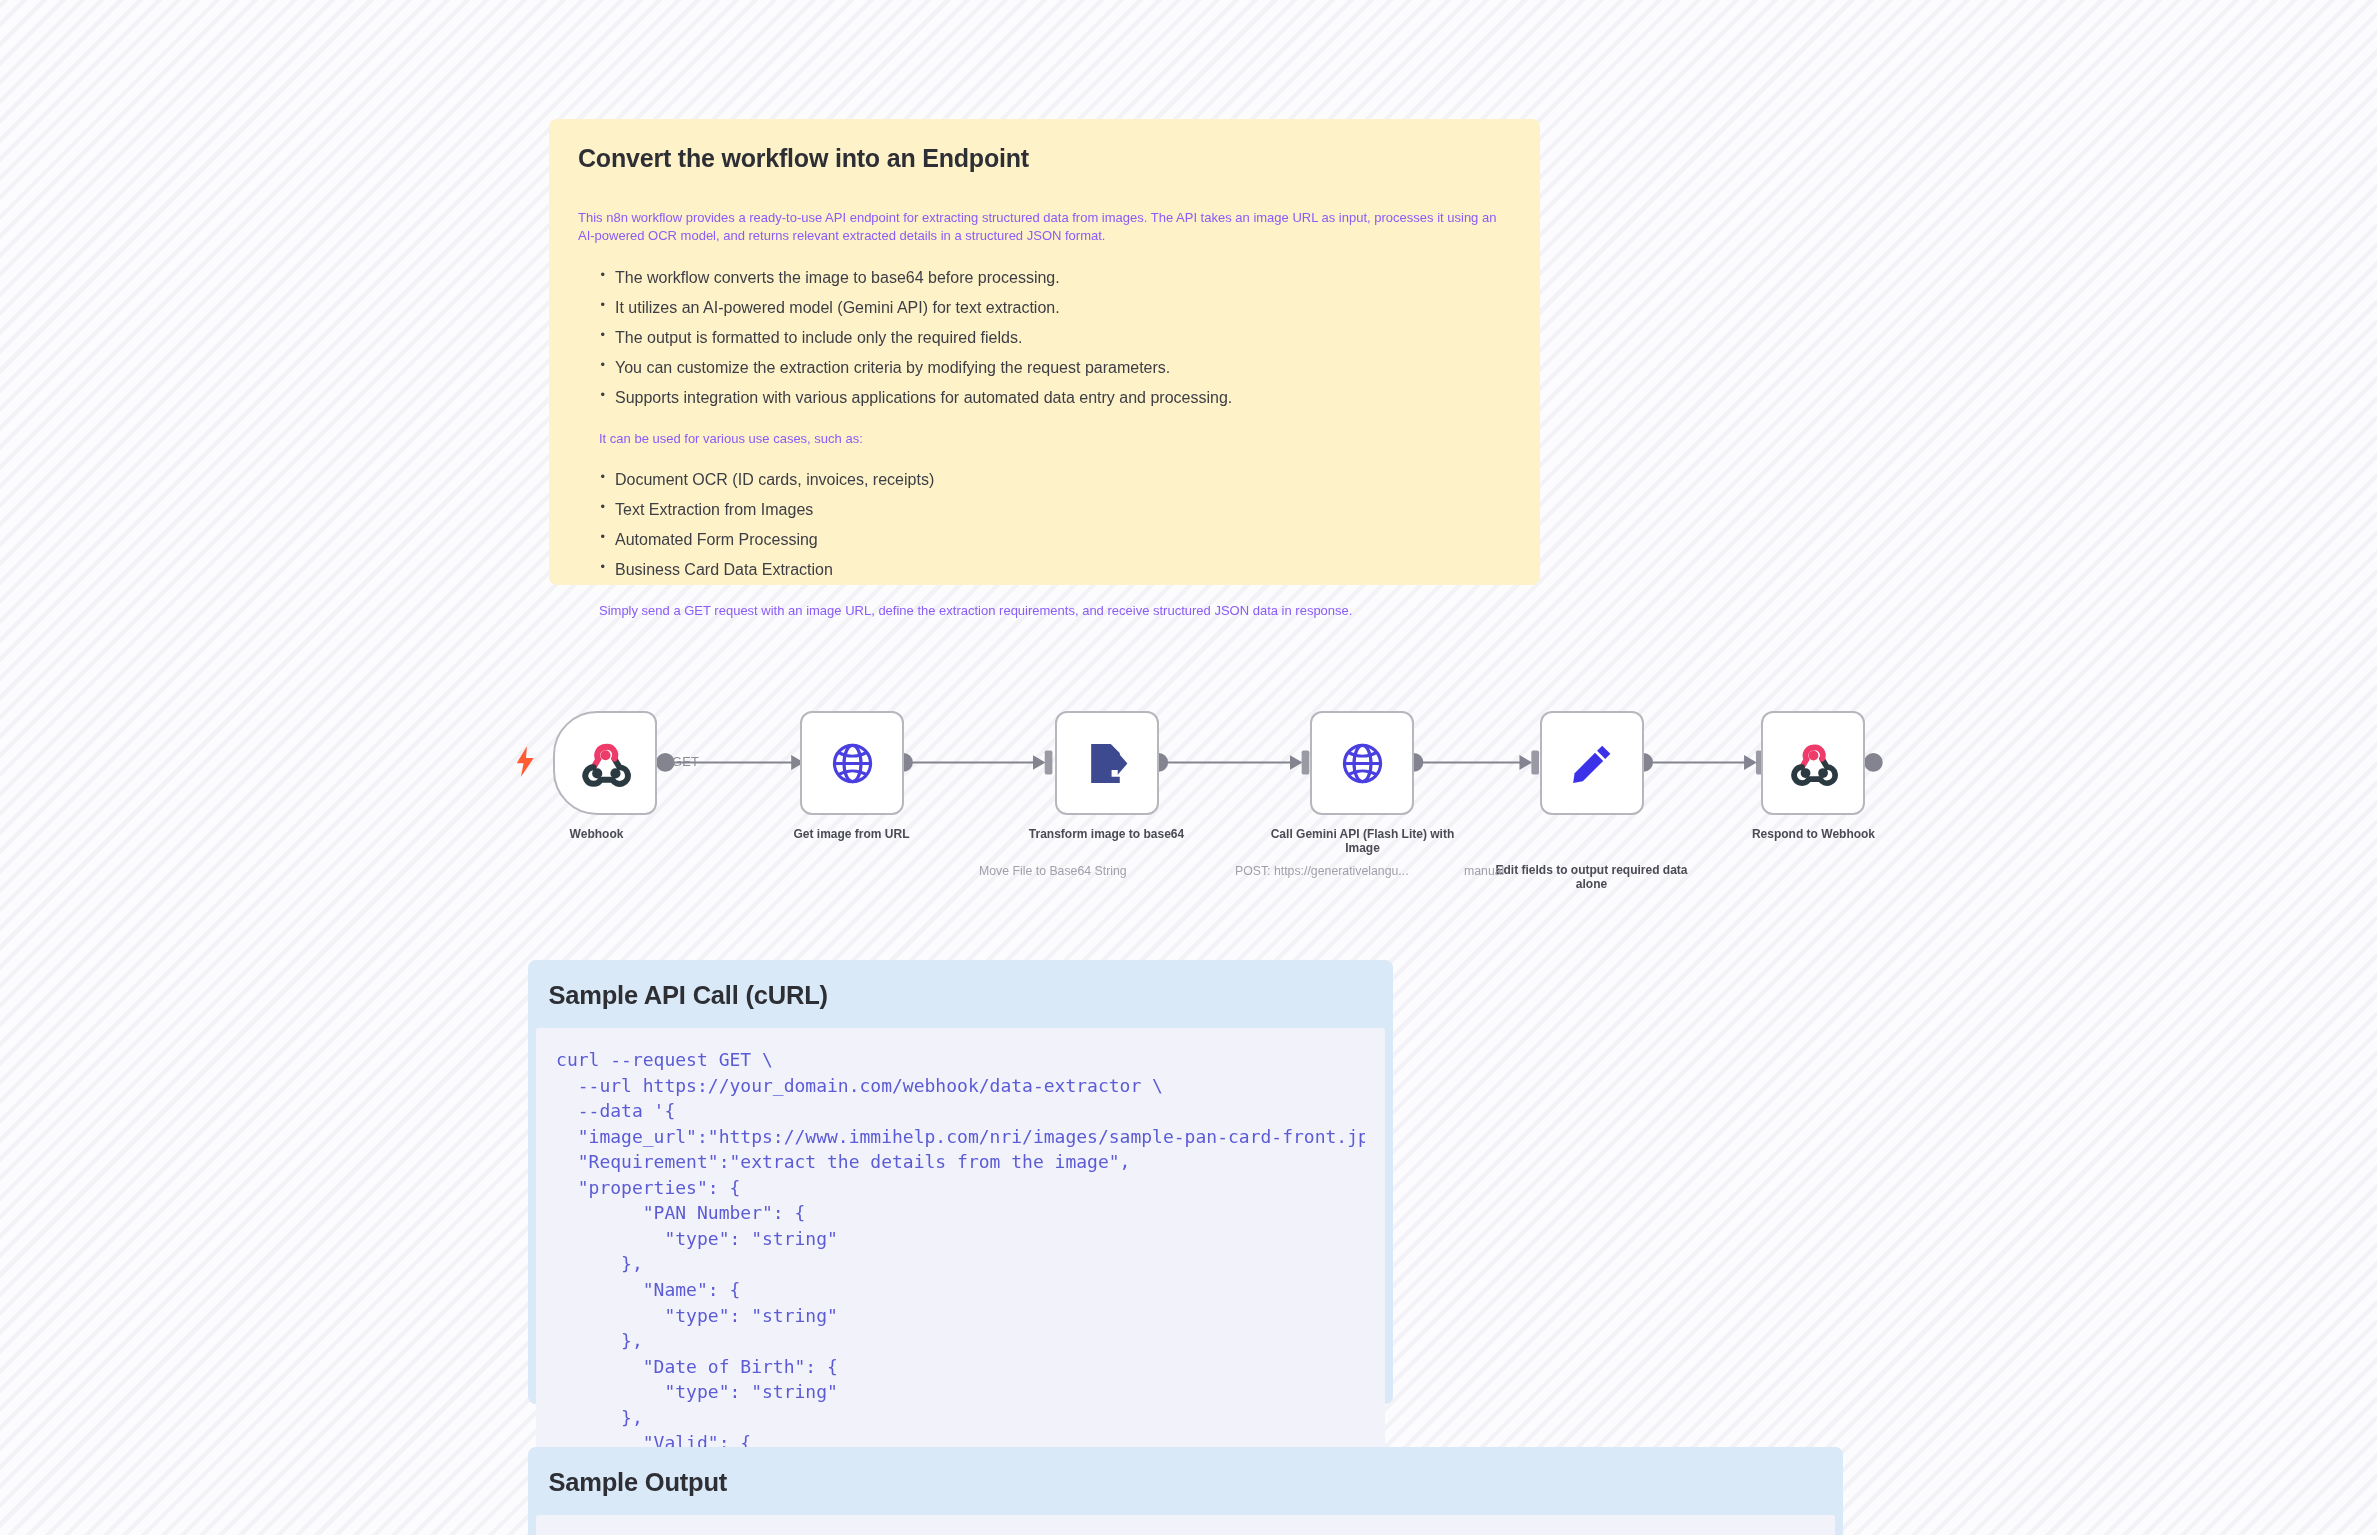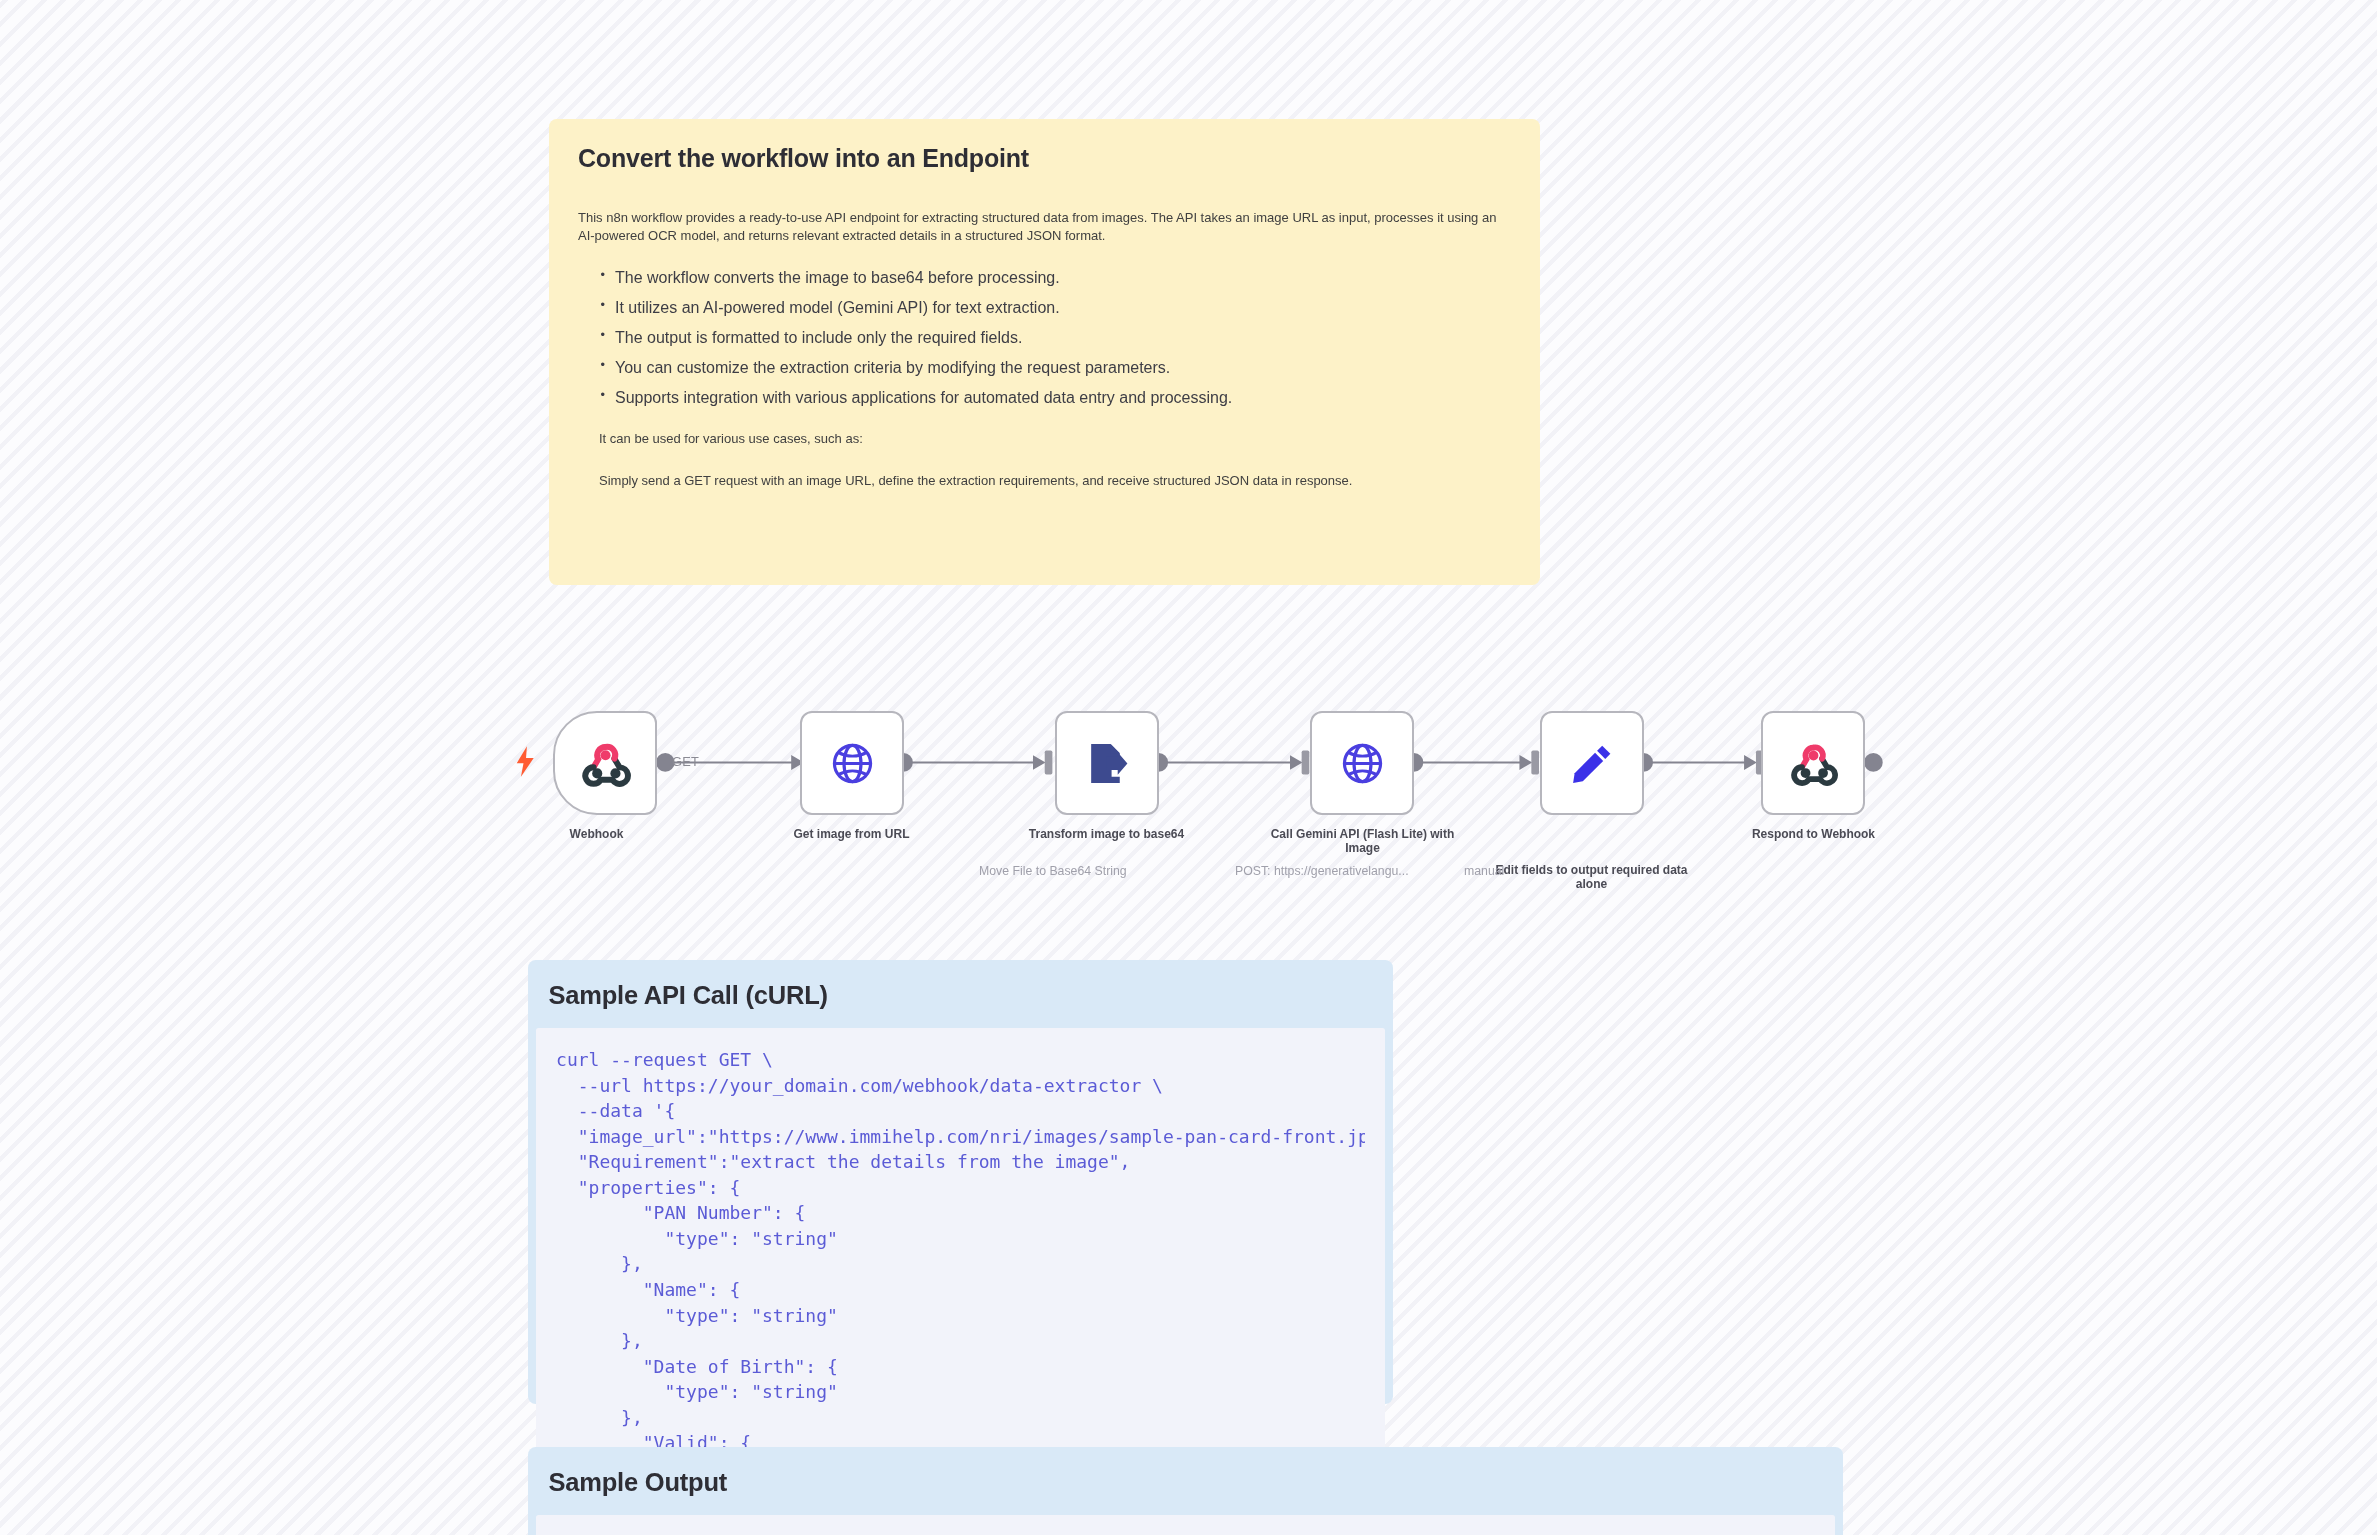--- a/index.html
+++ b/index.html
@@ -56,21 +56,21 @@
   .sticky-blue .note-title {
     font-size: 25.5px;
     margin: 0 0 19px 0;
     padding-left: 20.4px;
     color: #2e2e35;
   }
 
   .note-para {
     font-size: 13px;
     line-height: 1.42;
-    color: #404040;
+    color: #8b5cf6;
     margin: 0 0 24px 0;
     max-width: 962px;
   }
   .note-para.indent { padding-left: 21px; }
   .note-para.tight  { margin-bottom: 2px; }
 
   .note-list {
     margin: 0 0 24px 0;
     padding: 0 0 0 37px;
     list-style: none;
@@ -177,20 +177,26 @@
   <ul class="note-list">
     <li>The workflow converts the image to base64 before processing.</li>
     <li>It utilizes an AI-powered model (Gemini API) for text extraction.</li>
     <li>The output is formatted to include only the required fields.</li>
     <li>You can customize the extraction criteria by modifying the request parameters.</li>
     <li>Supports integration with various applications for automated data entry and processing.</li>
   </ul>
 
   <p class="note-para indent">It can be used for various use cases, such as:</p>
 
+  <ul class="note-list">
+    <li>Document OCR (ID cards, invoices, receipts)</li>
+    <li>Text Extraction from Images</li>
+    <li>Automated Form Processing</li>
+    <li>Business Card Data Extraction</li>
+  </ul>
 
   <p class="note-para indent tight">Simply send a GET request with an image URL, define the extraction requirements, and receive structured JSON data in response.</p>
 </div>
 
 <div id="flow">
 
   <svg width="2377" height="1536" style="position:absolute;left:0;top:0;" viewBox="0 0 2794 1805">
     <defs>
       <marker id="arrow" markerWidth="9" markerHeight="9" refX="4" refY="4.5" orient="auto">
         <path d="M0,1 L0,8 L6,4.5 z" fill="#848490"></path>

